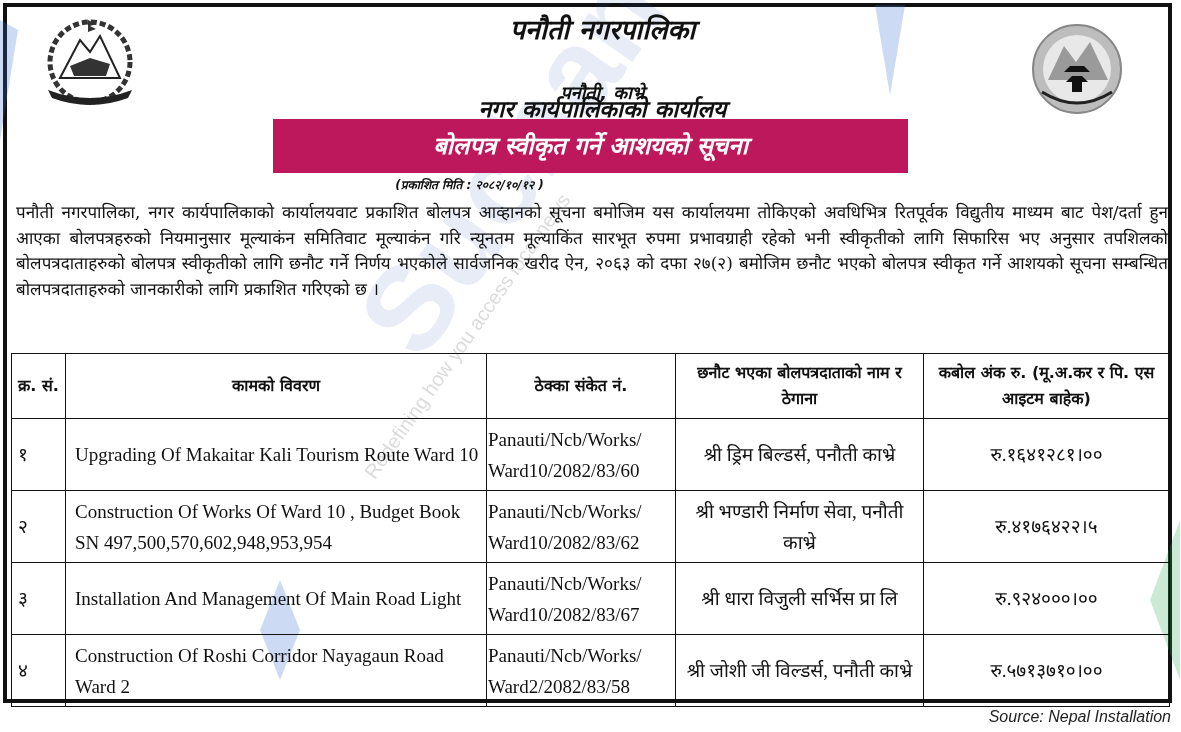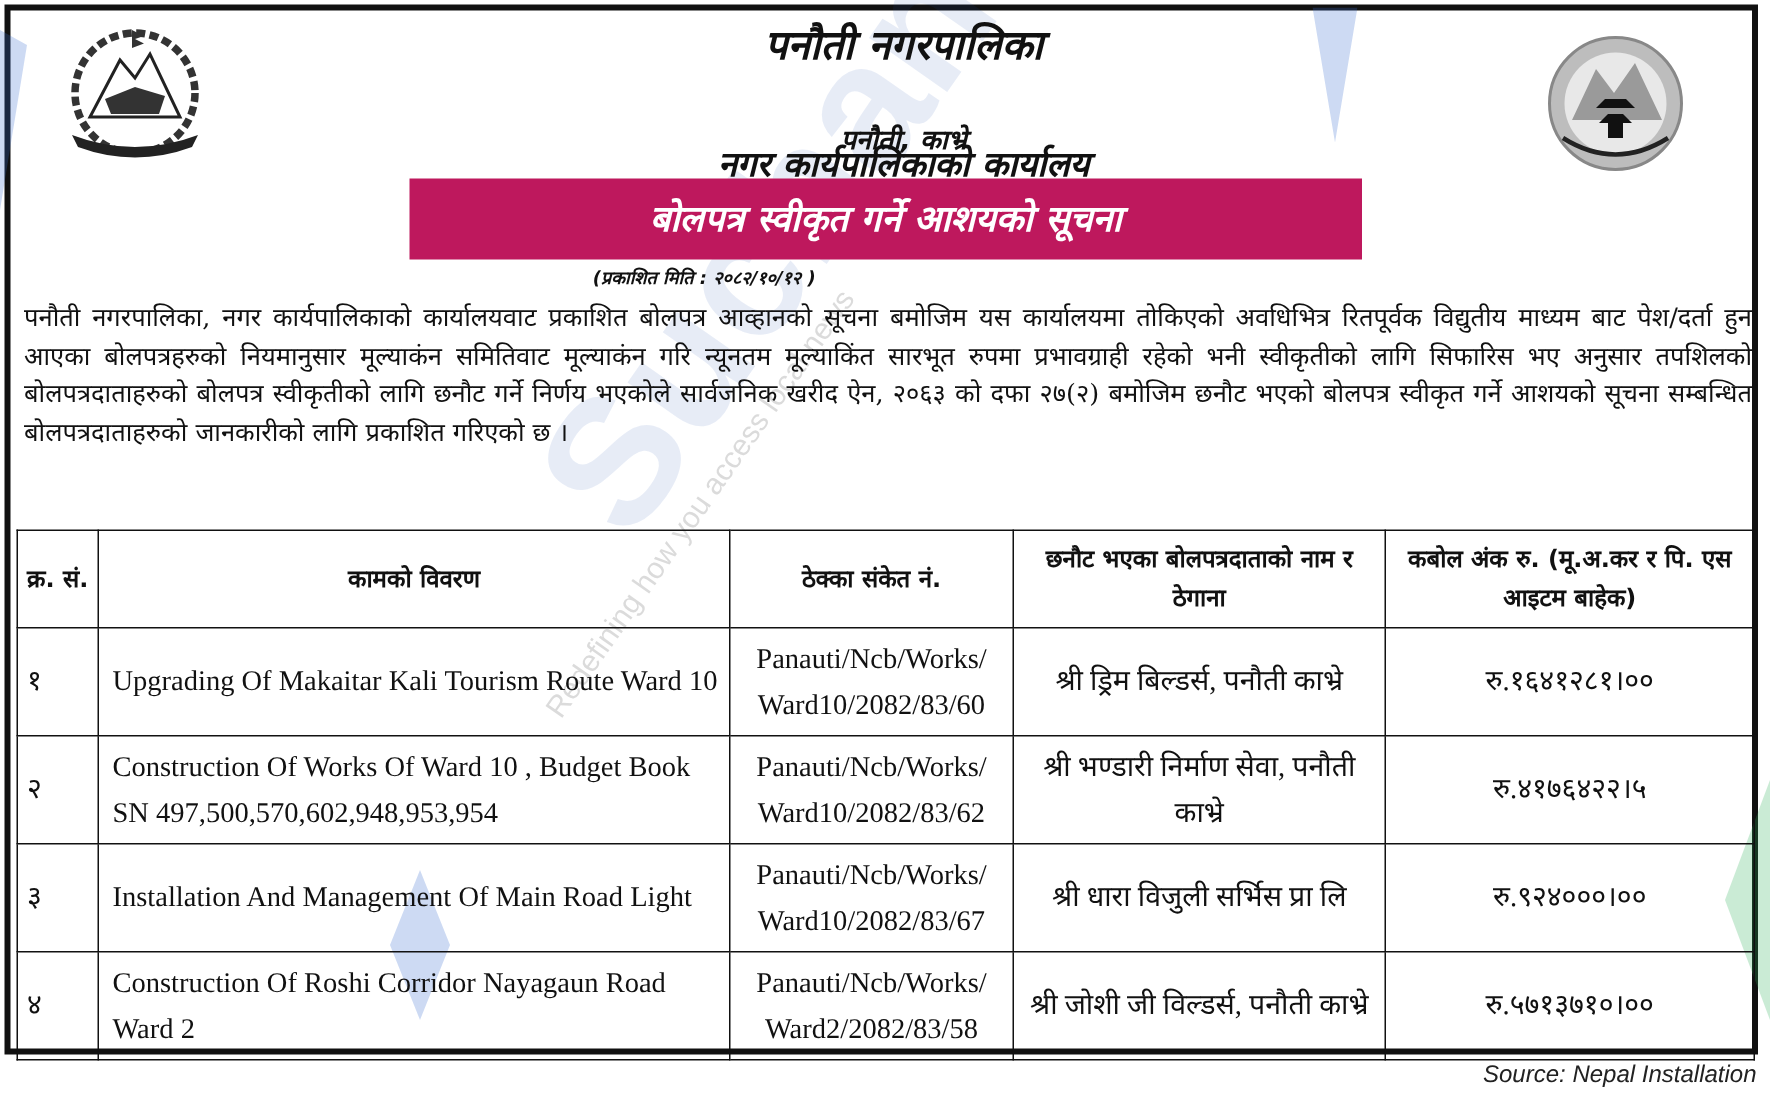--- a/index.html
+++ b/index.html
@@ -27,21 +27,21 @@
              font-size:12px; font-weight:bold; font-style:italic; }
   .body-text { position:absolute; left:16px; top:200px; width:1152px; font-family:"DejaVu Serif", serif;
                font-size:17px; line-height:25.5px; text-align:justify; }
   table.tbl { position:absolute; left:11px; top:353px; width:1159px; border-collapse:collapse;
               font-size:16px; }
   table.tbl th, table.tbl td { border:1.5px solid #111; vertical-align:middle; }
   table.tbl th { font-weight:bold; height:62px; text-align:center; font-size:16px; line-height:26px; }
   table.tbl td { height:69px; font-family:"Liberation Serif", serif; font-size:19px; line-height:31px; }
   td.c-sn { width:46px; text-align:left; padding-left:6px; font-family:"DejaVu Sans", sans-serif; font-size:16px; }
   td.c-desc { width:410px; padding-left:9px; }
-  td.c-code { width:186px; text-align:center; }
+  td.c-code { width:186px; text-align:left; }
   td.c-bidder { width:245px; text-align:center; font-family:"DejaVu Sans", sans-serif; font-size:16px; line-height:27px; }
   td.c-amount { text-align:center; font-family:"DejaVu Sans", sans-serif; font-size:16px; }
   .source { position:absolute; right:10px; top:708px; font-family:"Liberation Sans", sans-serif;
             font-style:italic; font-size:16px; color:#222; }
 </style>
 </head>
 <body>
 
 <div class="frame"></div>
 

